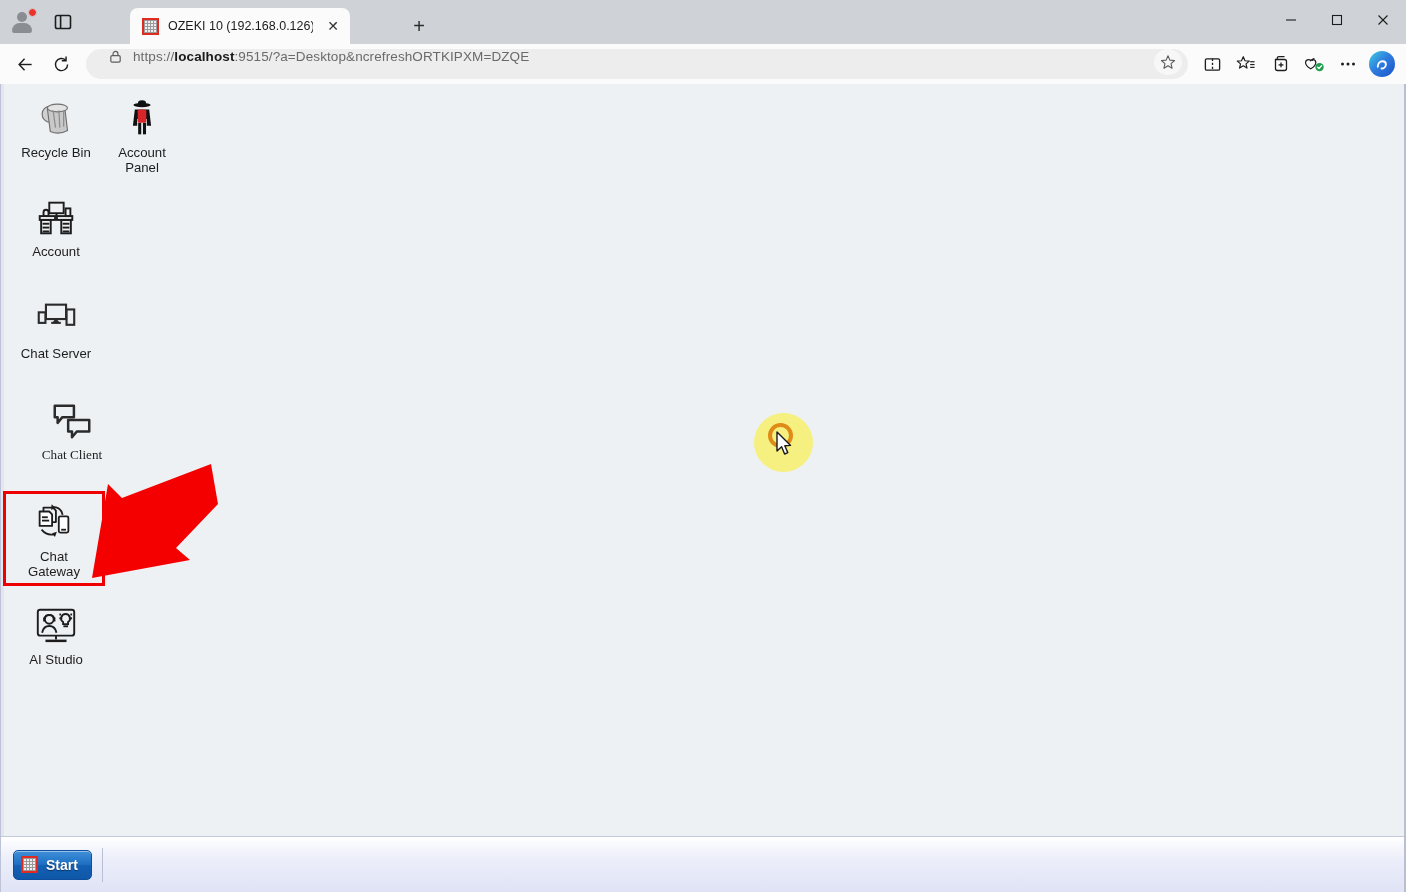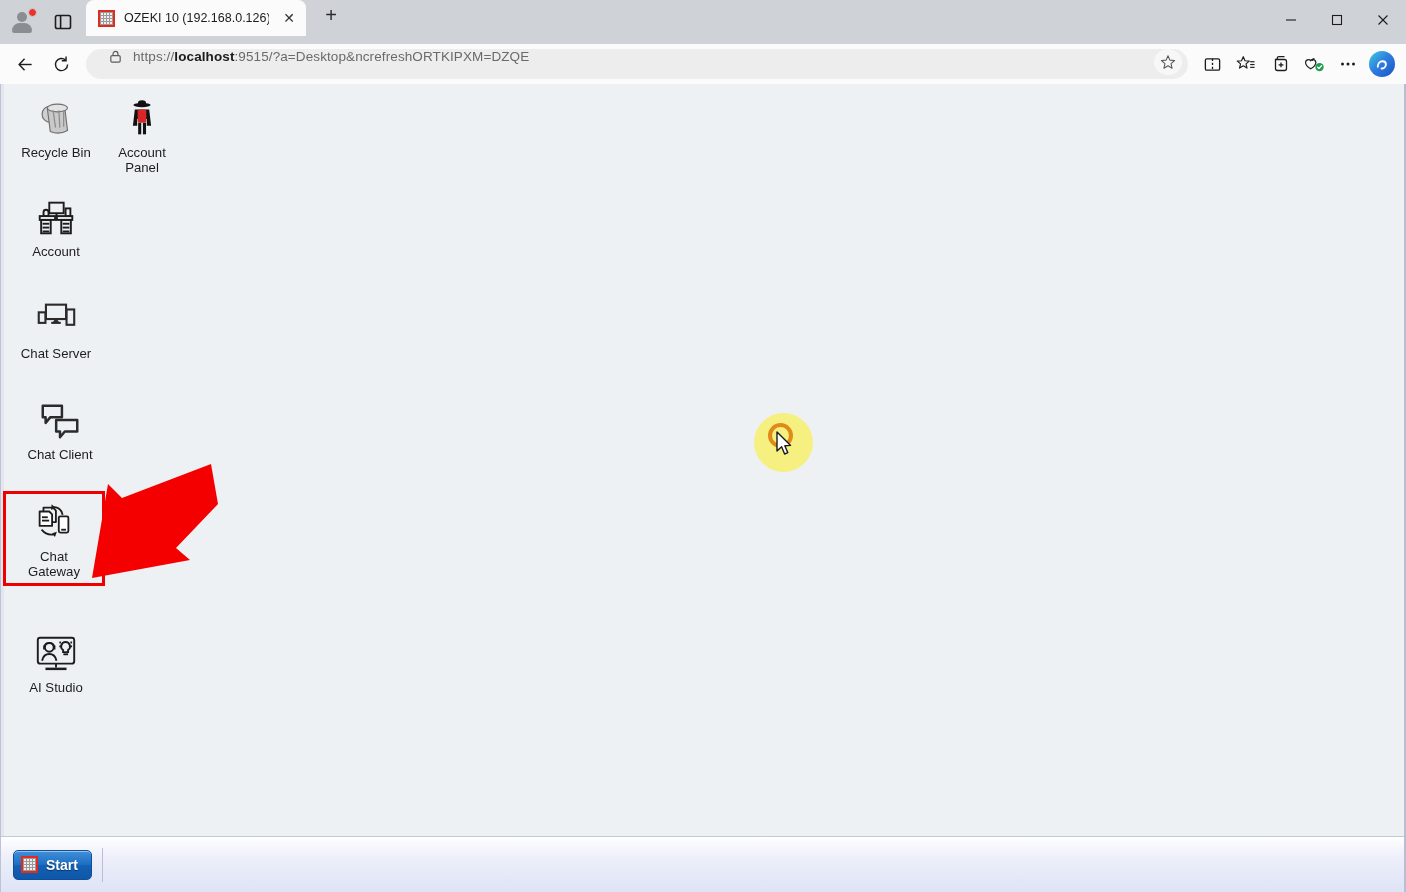--- a/index.html
+++ b/index.html
@@ -13,24 +13,25 @@
   
   .browser {
     width: 1406px; height: 892px;
     display: flex; flex-direction: column;
     background: #cfd3d8;
   }
 
   
   .titlebar {
     height: 44px;
-    display: flex; 
+    display: flex; align-items: flex-end;
     background: #cfd3d8;
     position: relative;
     flex: 0 0 44px;
+    gap: 44px;
   }
   .tb-left {
     display: flex; align-items: center;
     height: 44px; padding: 0 6px 0 10px;
     gap: 14px;
   }
   .avatar-wrap { position: relative; width: 26px; height: 26px; }
   .avatar-head {
     position: absolute; left: 7px; top: 3px;
     width: 10px; height: 10px; border-radius: 50%;
@@ -465,21 +466,21 @@
                 <rect x="6" y="16" width="7" height="11"></rect>
                 <rect x="35" y="13" width="8" height="16"></rect>
                 <line x1="19" y1="27" x2="29" y2="27"></line>
               </g>
               <polygon points="24,22 20,27 28,27" fill="#2b2b2b"></polygon>
             </svg>
           </div>
           <div class="dlabel">Chat Server</div>
         </div>
 
-        <div class="dicon" style="left:8px; top:308px;">
+        <div class="dicon" style="left:20px; top:308px;font-family:Liberation Serif, serif;">
           <div class="glyph">
             <svg width="46" height="46" viewBox="0 0 48 48">
               <g fill="none" stroke="#2b2b2b" stroke-width="2.6" stroke-linejoin="round">
                 <path d="M6 8 H26 V20 H14 L9 26 V20 H6 Z"></path>
                 <path d="M20 23 H42 V35 H29 L24 41 V35 H20 Z"></path>
               </g>
             </svg>
           </div>
           <div class="dlabel">Chat Client</div>
         </div>
@@ -498,21 +499,21 @@
                 <path d="M11 31 q6 7 14 4.5"></path>
               </g>
               <polygon points="21.5,4.5 25.5,8 21,10.5" fill="#1d1d1d"></polygon>
               <polygon points="27,33 25,38.5 22,34.8" fill="#1d1d1d"></polygon>
             </svg>
           </div>
           <div class="dlabel">Chat
 Gateway</div>
         </div>
 
-        <div class="dicon" style="left:4px; top:541px;justify-content:flex-end;">
+        <div class="dicon" style="left:4px; top:513px;justify-content:flex-end;">
           <div class="glyph">
             <svg width="46" height="46" viewBox="0 0 48 48">
               <g fill="none" stroke="#1d1d1d" stroke-width="2">
                 <rect x="5" y="7" width="38" height="27" rx="2.5"></rect>
                 <line x1="24" y1="34" x2="24" y2="38"></line>
                 <line x1="13" y1="39.5" x2="35" y2="39.5" stroke-width="2.6"></line>
                 <circle cx="17" cy="17" r="4.6"></circle>
                 <path d="M9.5 31 q1.5 -7 7.5 -7 t7.5 7"></path>
                 <path d="M11.8 16.5 a5.4 5.4 0 0 1 10.4 0"></path>
                 <path d="M11.6 15 v4.4 M22.4 15 v4.4"></path>

